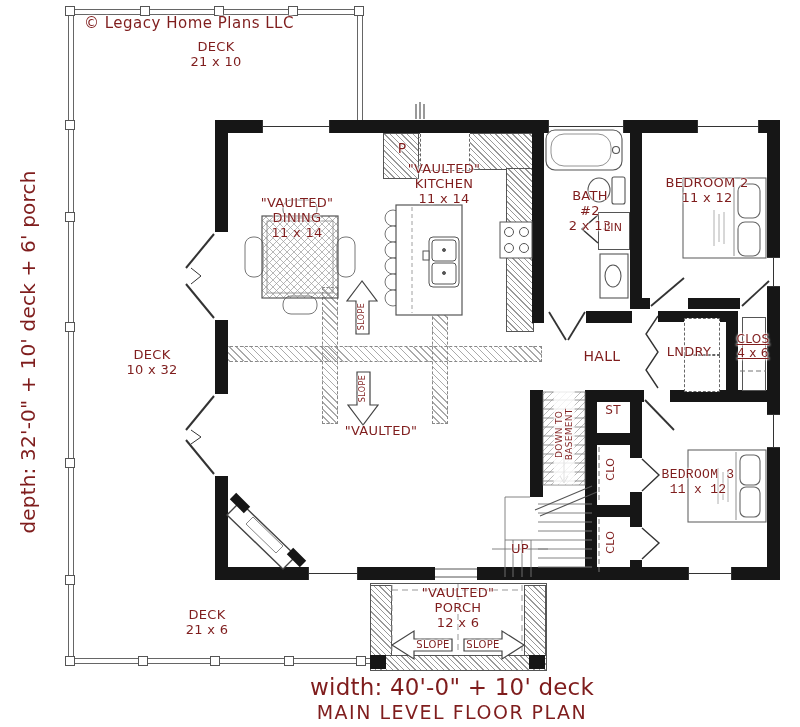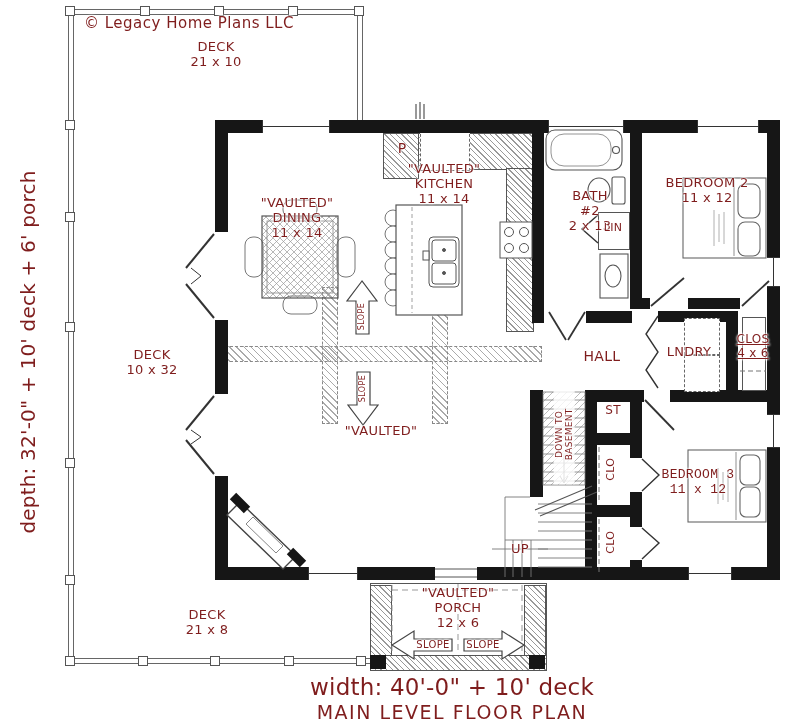--- a/index.html
+++ b/index.html
@@ -337,21 +337,21 @@
   <div class="lbl" style="left:146px;top:40px;width:140px;">
     <span>DECK</span>
       <span>21 x 10</span>
   </div>
   <div class="lbl" style="left:82px;top:348px;width:140px;">
     <span>DECK</span>
       <span>10 x 32</span>
   </div>
   <div class="lbl" style="left:137px;top:608px;width:140px;">
     <span>DECK</span>
-      <span>21 x 8</span>
+      <span>21 x 6</span>
   </div>
 
   <div class="lbl" style="left:227px;top:196px;width:140px;">
     <span>"VAULTED"</span>
       <span>DINING</span>
       <span>11 x 14</span>
   </div>
   <div class="lbl" style="left:374px;top:162px;width:140px;">
     <span>"VAULTED"</span>
       <span>KITCHEN</span>

